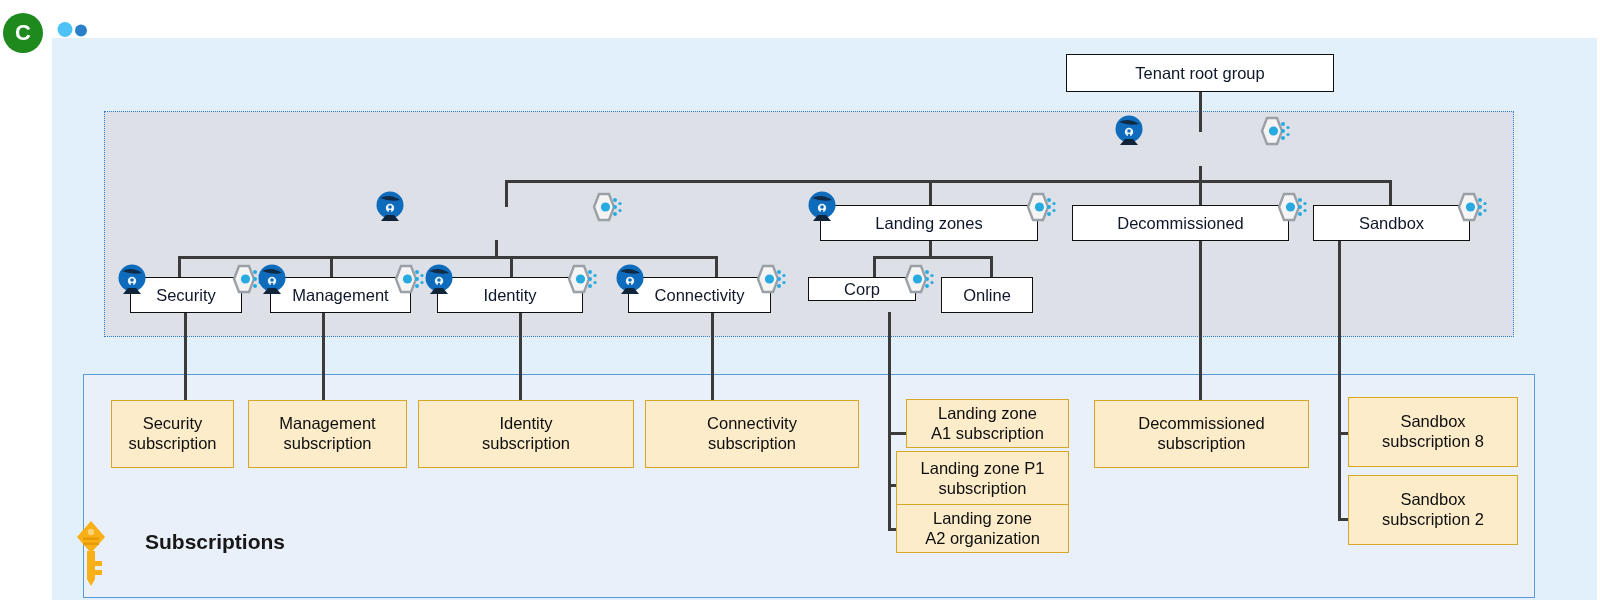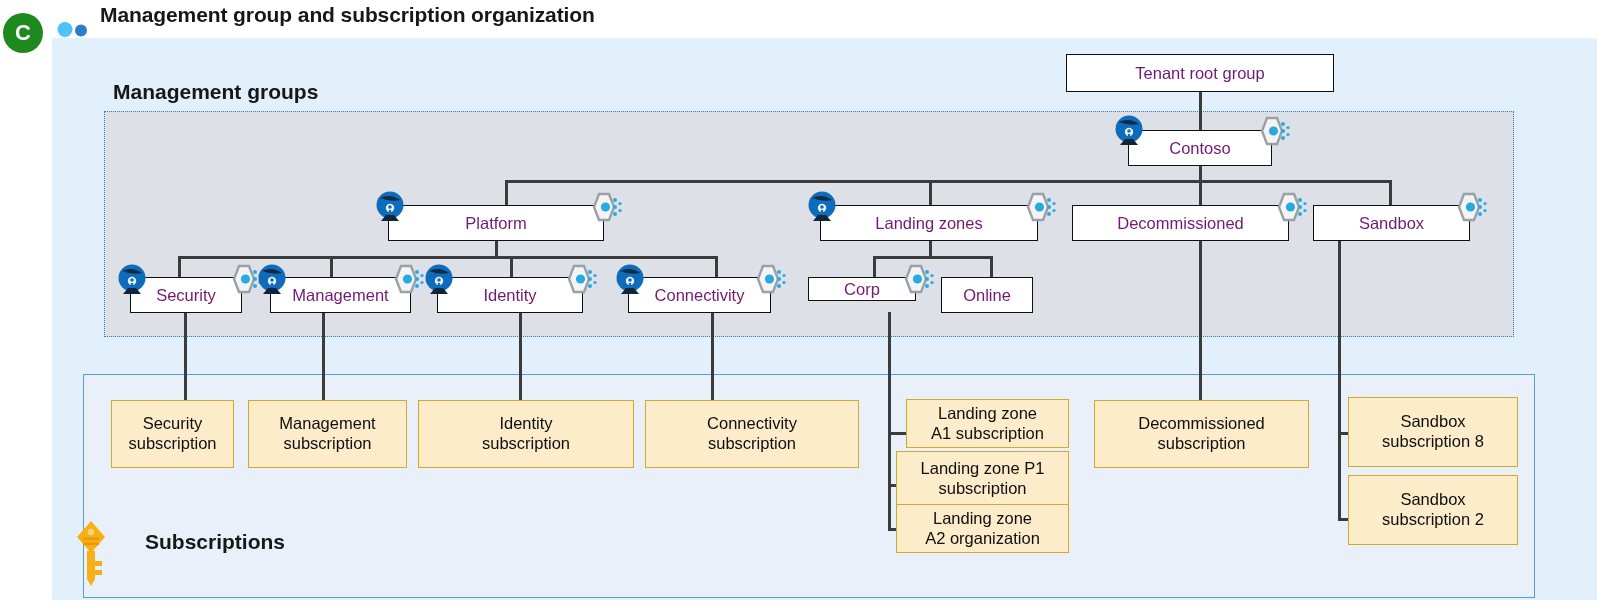--- a/index.html
+++ b/index.html
@@ -95,21 +95,21 @@
 
   
   .mgbox {
     position: absolute;
     background: #ffffff;
     border: 1.6px solid #0f0f0f;
     display: flex;
     align-items: center;
     justify-content: center;
     font-size: 16.5px;
-    color: #701a75;
+    color: #0f172a;
     text-align: center;
     line-height: 1.15;
     white-space: nowrap;
   }
 
   
   .subbox {
     position: absolute;
     background: #fcecca;
     border: 1.6px solid #d6a728;
@@ -147,29 +147,27 @@
   <svg class="people-icon" viewBox="0 0 44 34">
 
     <circle cx="31" cy="10.5" r="6" fill="#2a7fc9"></circle>
     <path d="M21.5 32 C21.5 23.5 25.5 19.5 31 19.5 C36.5 19.5 40.5 23.5 40.5 32 Z" fill="#2a7fc9"></path>
 
     <circle cx="15" cy="9.5" r="7.5" fill="#4fc3f7"></circle>
     <path d="M3 33 C3 23 8.4 18.5 15 18.5 C21.6 18.5 27 23 27 33 Z" fill="#4fc3f7"></path>
     <path d="M15 18.5 L19 22.5 L15 33 L11 22.5 Z" fill="#eaf6fd"></path>
   </svg>
 
-  <div class="title-text">Management group and subscription organization</div>
 
   <div class="outer-panel"></div>
 
   <div class="mg-container"></div>
 
   <div class="subs-container"></div>
 
-  <div class="section-label label-mg">Management groups</div>
 
   <svg class="key-icon" viewBox="0 0 34 68">
     <path d="M17 2 L31 18 L17 34 L3 18 Z" fill="#f9b016"></path>
     <circle cx="17" cy="13" r="3.2" fill="#fdd37a"></circle>
     <rect x="9" y="18.5" width="16" height="2.6" fill="#e59a06"></rect>
     <rect x="9" y="23.5" width="16" height="2.6" fill="#e59a06"></rect>
     <rect x="13" y="32" width="8" height="28" fill="#f9b016"></rect>
     <rect x="21" y="42" width="7" height="5" fill="#f9b016"></rect>
     <rect x="21" y="51" width="7" height="5" fill="#f9b016"></rect>
     <path d="M13 60 L21 60 L17 67 Z" fill="#f9b016"></path>
@@ -212,44 +210,38 @@
   <div class="ln lnh" style="left:888px; top:528px; width:18px;"></div>
 
   <div class="ln lnv" style="left:1338px; top:240px; height:280px;"></div>
   <div class="ln lnh" style="left:1338px; top:432px; width:12px;"></div>
   <div class="ln lnh" style="left:1338px; top:518px; width:12px;"></div>
 
   <div class="mgbox" style="left:1066px; top:54px; width:268px; height:38px;">
     <span>Tenant root group</span>
   </div>
 
-  <div class="mgbox" style="left:1128px; top:130px; width:144px; height:36px;">
-    <span>Contoso</span>
-  </div>
   <svg class="policy-icon" style="left:1112px; top:114px;" viewBox="0 0 34 34">
     <circle cx="17" cy="15" r="13.5" fill="#0f6cbd"></circle>
     <path d="M7 8 Q17 3 27 10 Q17 12 7 8 Z" fill="#0f2b46"></path>
     <circle cx="17" cy="18" r="4.2" fill="#eaf4fc"></circle>
     <circle cx="17" cy="17" r="1.8" fill="#0f6cbd"></circle>
     <rect x="15.8" y="20" width="2.4" height="4" fill="#0f6cbd"></rect>
     <path d="M8 31 L13 25 L21 25 L26 31 Z" fill="#10243a"></path>
   </svg>
   <svg class="hex-icon" style="left:1256px; top:116px;" viewBox="0 0 34 30">
     <path d="M11 2 L21 2 L26 15 L21 28 L11 28 L6 15 Z" fill="#f4f4f4" stroke="#9aa0a6" stroke-width="2.4"></path>
     <circle cx="17.5" cy="15" r="4.6" fill="#28aae1"></circle>
     <circle cx="27" cy="8" r="2" fill="#28aae1"></circle>
     <circle cx="27" cy="15" r="2" fill="#28aae1"></circle>
     <circle cx="27" cy="22" r="2" fill="#28aae1"></circle>
     <circle cx="32" cy="11.5" r="1.6" fill="#28aae1"></circle>
     <circle cx="32" cy="18.5" r="1.6" fill="#28aae1"></circle>
   </svg>
 
-  <div class="mgbox" style="left:388px; top:205px; width:216px; height:36px;">
-    <span>Platform</span>
-  </div>
   <svg class="policy-icon" style="left:373px; top:190px;" viewBox="0 0 34 34">
     <circle cx="17" cy="15" r="13.5" fill="#0f6cbd"></circle>
     <path d="M7 8 Q17 3 27 10 Q17 12 7 8 Z" fill="#0f2b46"></path>
     <circle cx="17" cy="18" r="4.2" fill="#eaf4fc"></circle>
     <circle cx="17" cy="17" r="1.8" fill="#0f6cbd"></circle>
     <rect x="15.8" y="20" width="2.4" height="4" fill="#0f6cbd"></rect>
     <path d="M8 31 L13 25 L21 25 L26 31 Z" fill="#10243a"></path>
   </svg>
   <svg class="hex-icon" style="left:588px; top:192px;" viewBox="0 0 34 30">
     <path d="M11 2 L21 2 L26 15 L21 28 L11 28 L6 15 Z" fill="#f4f4f4" stroke="#9aa0a6" stroke-width="2.4"></path>

